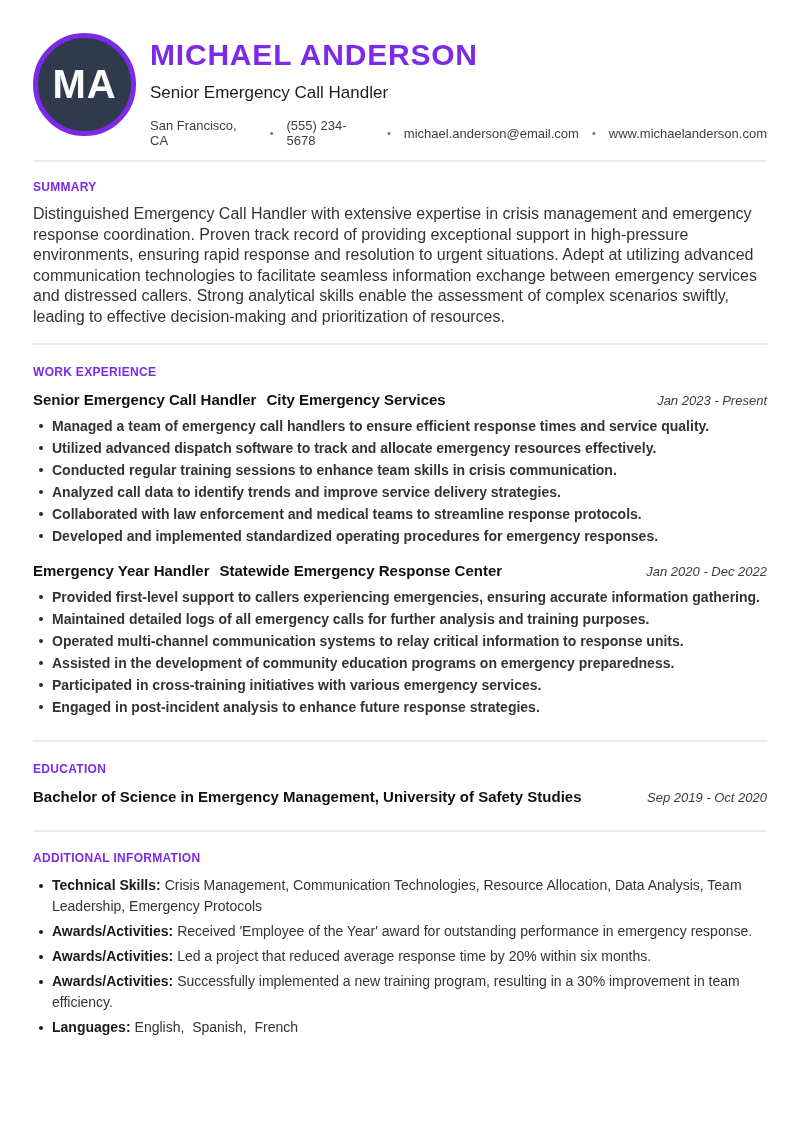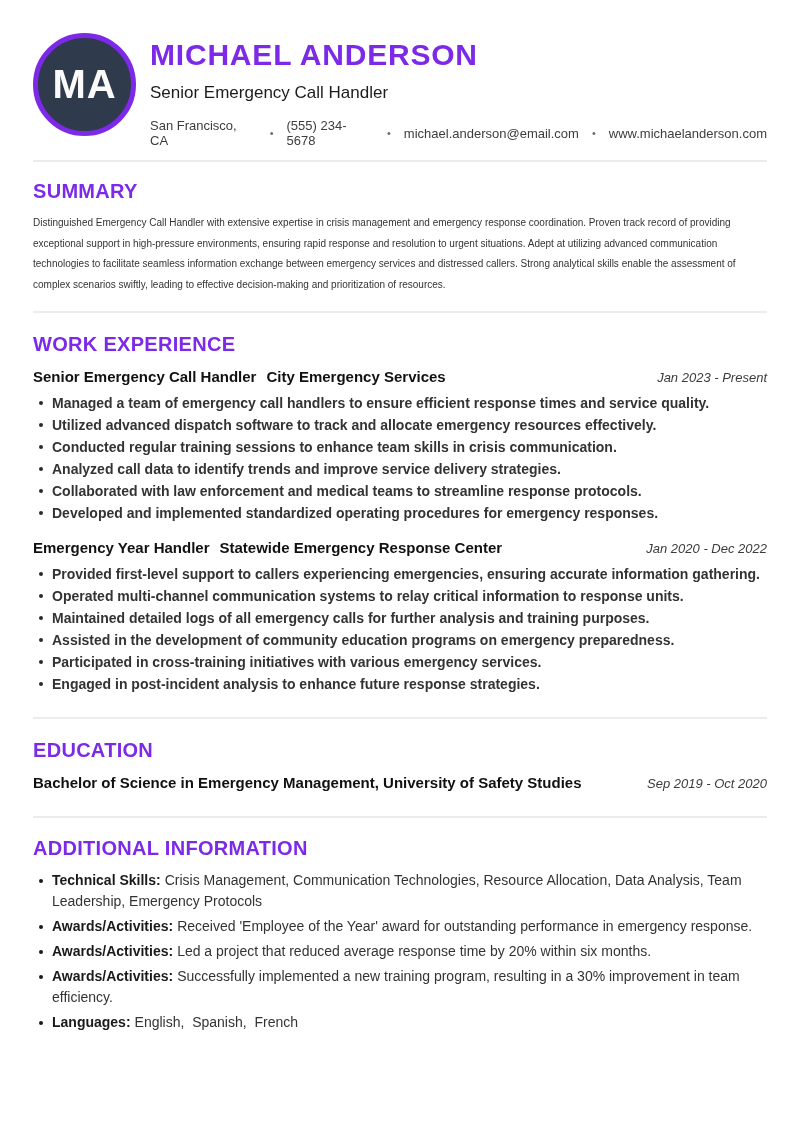--- a/index.html
+++ b/index.html
@@ -29,24 +29,24 @@
     display:flex; align-items:center; gap:13px; margin-top:15px;
     font-size:13px; color:#3d3d3d;
   }
   .contact-sep { color:#6b6b6b; font-size:11px; }
 
   .divider { height:2px; background:var(--divider); border:none; }
   .divider.after-header { margin-top:12px; }
 
   
   .section-heading {
-    color:var(--accent); font-size:20px; font-weight:700; letter-spacing:0.3px;
+    color:var(--accent); font-size:12px; font-weight:700; letter-spacing:0.3px;
   }
   .summary-section { margin-top:18px; }
-  .summary-text { margin-top:10px; font-size:10px; line-height:20.5px; color:#333; }
+  .summary-text { margin-top:10px; font-size:16px; line-height:20.5px; color:#333; }
   .divider.after-summary { margin-top:16px; }
 
   .work-section { margin-top:20px; }
   .job { margin-top:12px; }
   .job + .job { margin-top:15px; }
   .job-header { display:flex; justify-content:space-between; align-items:baseline; }
   .job-title-group { display:flex; gap:10px; }
   .job-position, .job-company { font-size:15px; font-weight:700; color:#111; }
   .date { font-size:13px; font-style:italic; color:#3b3b3b; white-space:nowrap; }
 
@@ -133,22 +133,22 @@
     <div class="job">
       <div class="job-header">
         <div class="job-title-group">
           <span class="job-position">Emergency Year Handler</span>
           <span class="job-company">Statewide Emergency Response Center</span>
         </div>
         <span class="date">Jan 2020 - Dec 2022</span>
       </div>
       <ul class="bullets">
         <li>Provided first-level support to callers experiencing emergencies, ensuring accurate information gathering.</li>
+        <li>Maintained detailed logs of all emergency calls for further analysis and training purposes.</li>
         <li>Operated multi-channel communication systems to relay critical information to response units.</li>
-        <li>Maintained detailed logs of all emergency calls for further analysis and training purposes.</li>
         <li>Assisted in the development of community education programs on emergency preparedness.</li>
         <li>Participated in cross-training initiatives with various emergency services.</li>
         <li>Engaged in post-incident analysis to enhance future response strategies.</li>
       </ul>
     </div>
   </div>
   <div class="divider after-work"></div>
 
   <div class="education-section">
     <div class="section-heading">EDUCATION</div>

